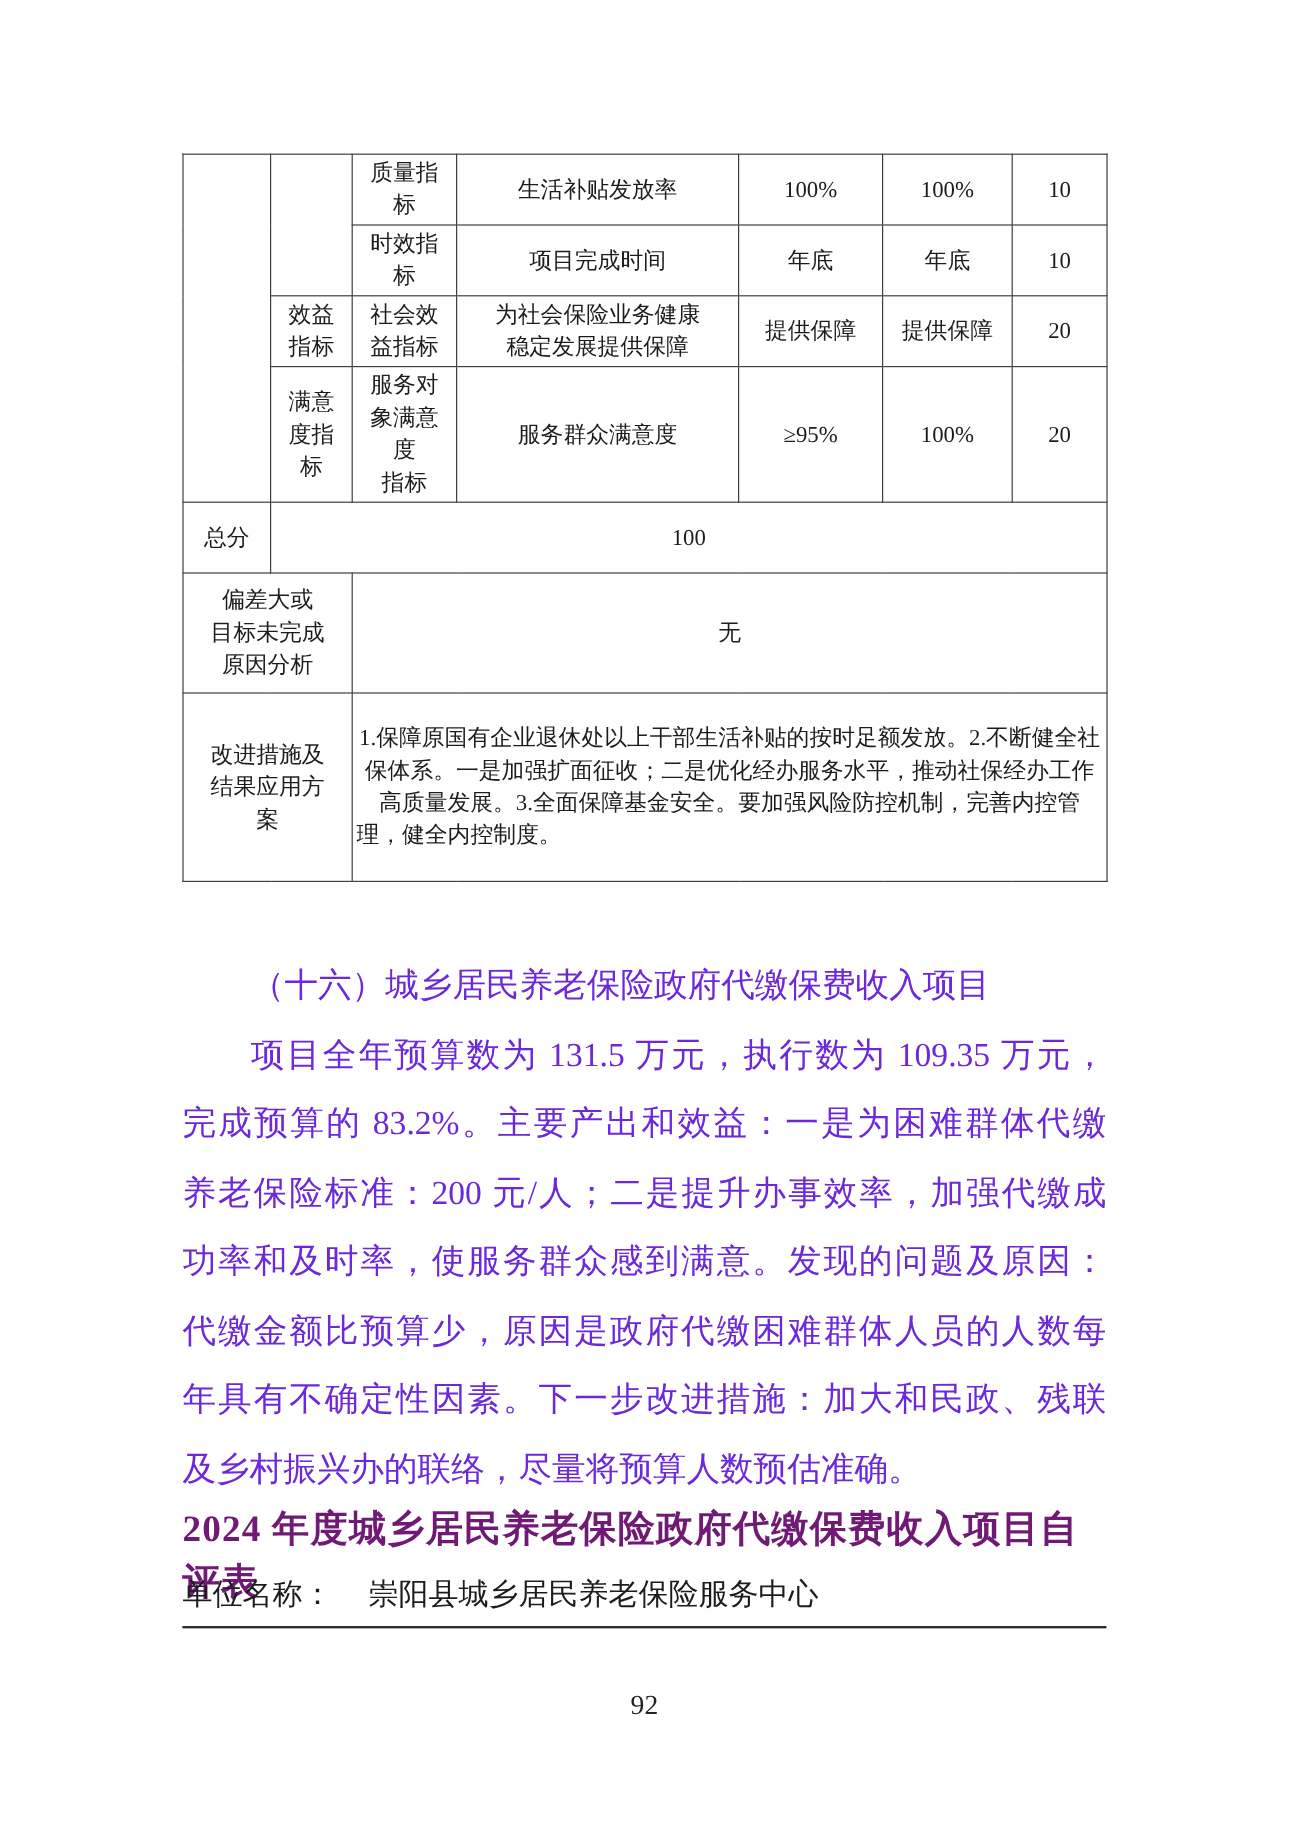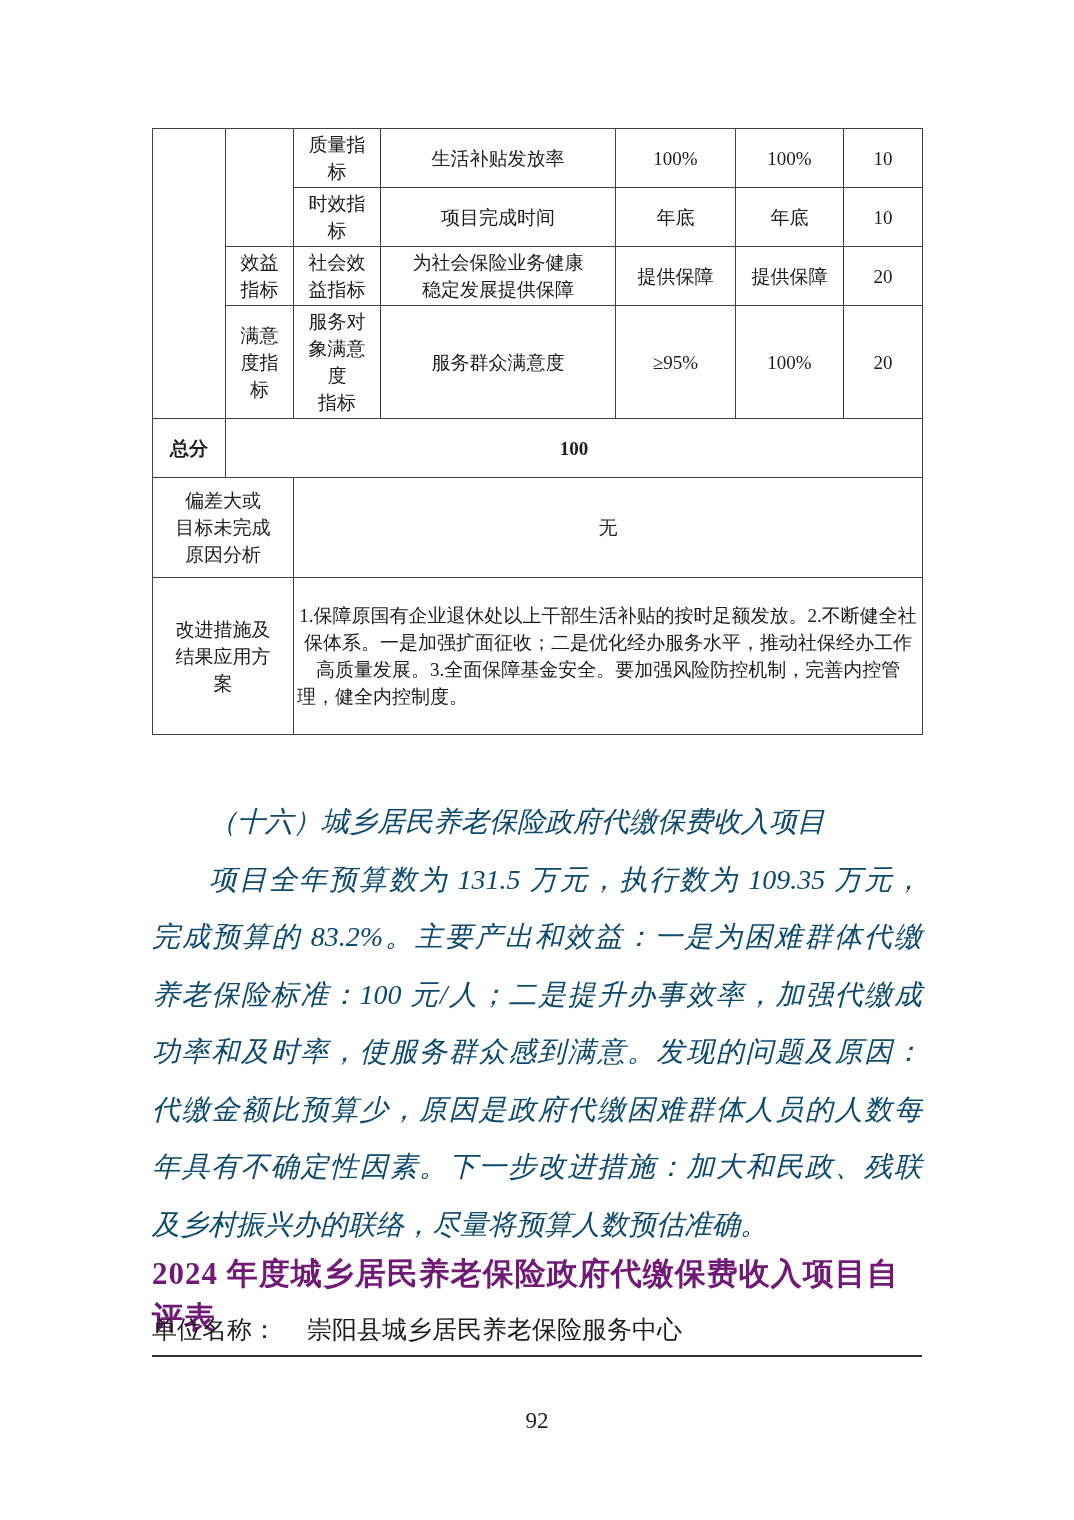--- a/index.html
+++ b/index.html
@@ -30,41 +30,40 @@
     font-size: 19px;
     line-height: 27px;
     padding: 2px 3px;
     white-space: pre-line;
     overflow: hidden;
   }
   tr.r1 { height: 59px; }
   tr.r2 { height: 56px; padding-left: 12px; }
   tr.r3 { height: 51px; }
   tr.r4 { height: 112px; }
-  tr.r5 { height: 59px; font-weight: bold; }
+  tr.r5 { height: 59px; }
   tr.r6 { height: 100px; }
   tr.r7 { height: 157px; }
   td.improve-val {
     text-align: justify;
     text-justify: inter-character;
     text-align-last: left;
     line-height: 31px;
     padding: 6px 10px;
     white-space: normal;
   }
 
   
   .textblock {
     position: absolute;
     left: 152px;
     top: 793px;
     width: 770px;
     font-size: 28px;
-    color: #0c4a6e;
-    font-style: italic;
+    color: #6d28d9;
   }
   .tline {
     height: 57.5px;
     line-height: 57.5px;
     white-space: nowrap;
   }
   .heading { padding-left: 57px; }
   .bline {
     text-align: justify;
     text-justify: inter-character;
@@ -187,21 +186,21 @@
 案</td>
         <td colspan="5" class="improve-val">1.保障原国有企业退休处以上干部生活补贴的按时足额发放。2.不断健全社保体系。一是加强扩面征收；二是优化经办服务水平，推动社保经办工作高质量发展。3.全面保障基金安全。要加强风险防控机制，完善内控管理，健全内控制度。</td>
       </tr>
     </tbody>
   </table>
 
   <div class="textblock">
     <div class="tline heading">（十六）城乡居民养老保险政府代缴保费收入项目</div>
     <div class="tline bline first">项目全年预算数为 131.5 万元，执行数为 109.35 万元，</div>
     <div class="tline bline">完成预算的 83.2%。主要产出和效益：一是为困难群体代缴</div>
-    <div class="tline bline">养老保险标准：100 元/人；二是提升办事效率，加强代缴成</div>
+    <div class="tline bline">养老保险标准：200 元/人；二是提升办事效率，加强代缴成</div>
     <div class="tline bline">功率和及时率，使服务群众感到满意。发现的问题及原因：</div>
     <div class="tline bline">代缴金额比预算少，原因是政府代缴困难群体人员的人数每</div>
     <div class="tline bline">年具有不确定性因素。下一步改进措施：加大和民政、残联</div>
     <div class="tline bline last">及乡村振兴办的联络，尽量将预算人数预估准确。</div>
   </div>
 
   <div class="selfeval-title">2024 年度城乡居民养老保险政府代缴保费收入项目自评表</div>
 
   <div class="unit-line">
     <span>单位名称：</span><span class="unit-value">崇阳县城乡居民养老保险服务中心</span>

